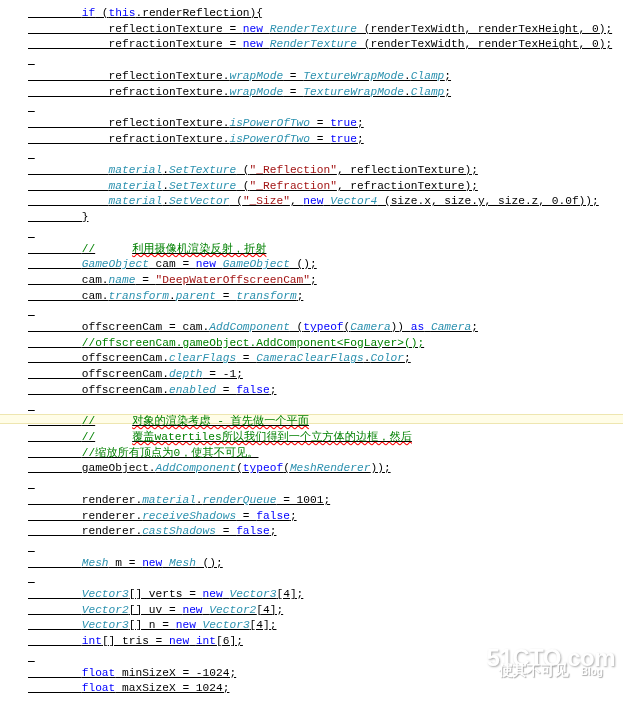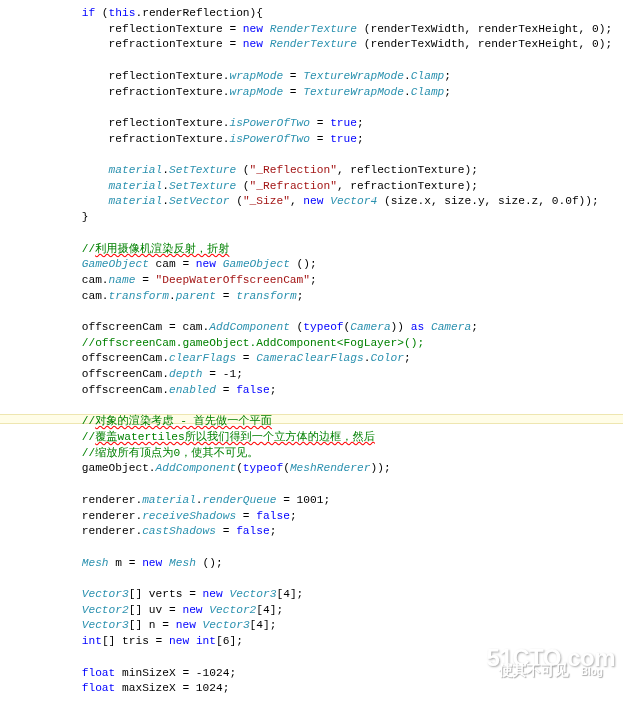--- a/index.html
+++ b/index.html
@@ -9,26 +9,27 @@
     font-size: 11.2px;
     line-height: 15.7px;
     background: #fff;
     color: #000;
     width: 623px;
     position: relative;
   }
   .code-container {
     padding: 6px 0 5px 28px;
     white-space: pre;
+    text-decoration: underline;
   }
   .kw   { color: #0000ff; }
   .type { color: #2b91af; font-style: italic; }
   .str  { color: #a31515; }
   .cmt  { color: #008000; }
-  .err  { text-decoration: underline wavy #ff0000; }
+  .err  { text-decoration: underline wavy #ff0000; margin-left: 37px; }
   .yellow-band {
     position: absolute;
     left: 0;
     width: 623px;
     height: 8px;
     background: #fffde7;
     border-top: 1px solid #eee6b0;
     border-bottom: 1px solid #eee6b0;
     z-index: -1;
   }

